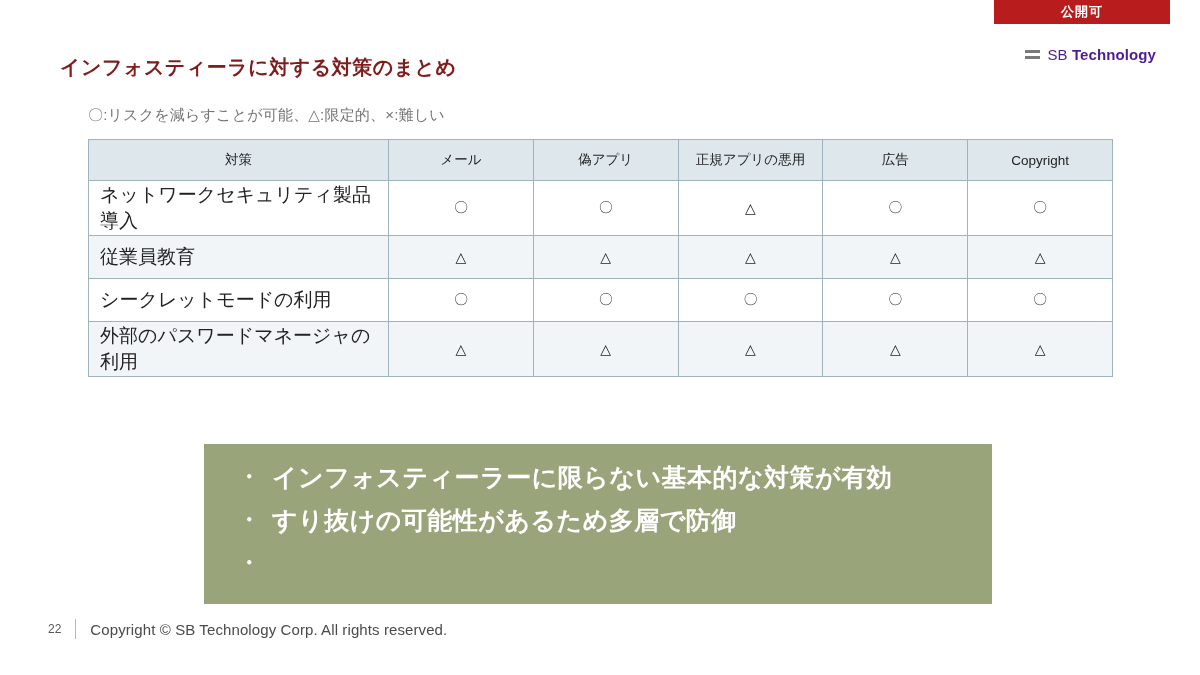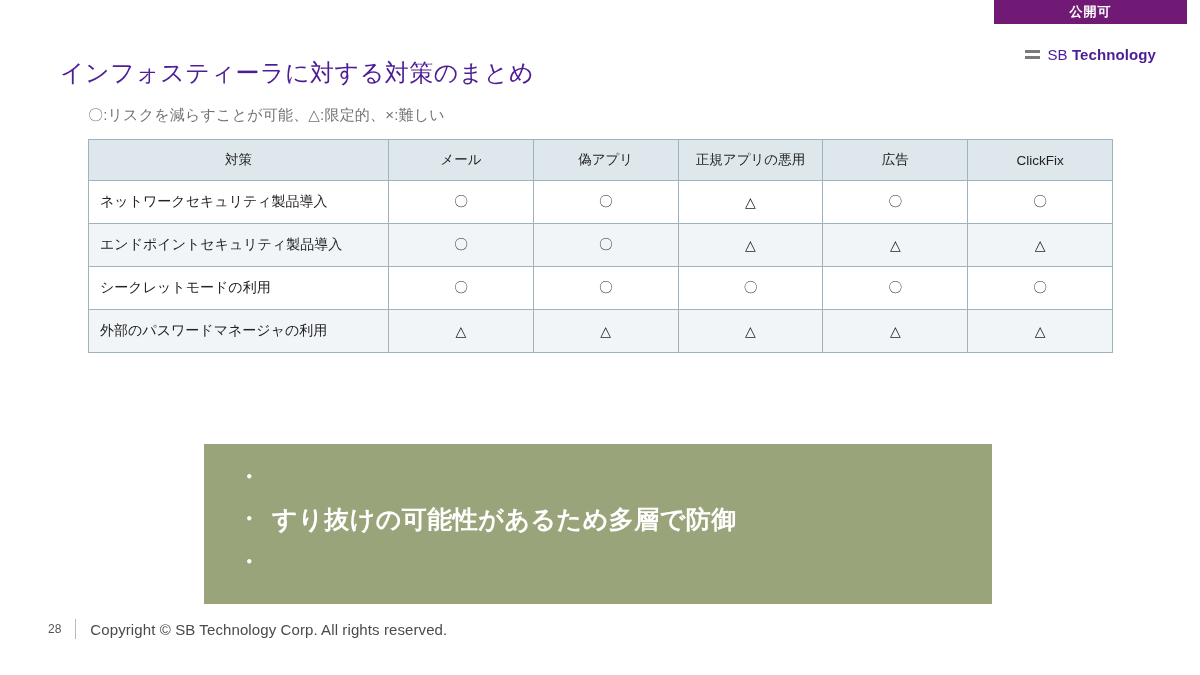--- a/index.html
+++ b/index.html
@@ -14,23 +14,23 @@
     color: #333333;
     position: relative;
     overflow: hidden;
   }
 
   
   .badge {
     position: absolute;
     top: 0;
     left: 994px;
-    width: 193px;
+    width: 176px;
     height: 24px;
-    background: #701a75;
+    background: #b91c1c;
     color: #ffffff;
     font-size: 13px;
     font-weight: bold;
     display: flex;
     align-items: center;
     justify-content: center;
     letter-spacing: 1px;
   }
 
   
@@ -63,23 +63,23 @@
     letter-spacing: 0.1px;
     font-weight: 400;
   }
   .logo-text b { font-weight: 700; }
 
   
   .page-title {
     position: absolute;
     top: 41px;
     left: 60px;
-    font-size: 24px;
-    font-weight: normal;
-    color: #4c1d95;
+    font-size: 20px;
+    font-weight: bold;
+    color: #7f1d1d;
     letter-spacing: 0.5px;
   }
 
   
   .legend {
     position: absolute;
     top: 106px;
     left: 88px;
     font-size: 15px;
     color: #737373;
@@ -95,21 +95,21 @@
   }
   table.matrix {
     border-collapse: collapse;
     width: 1024px;
     table-layout: fixed;
   }
   table.matrix th,
   table.matrix td {
     border: 1px solid #9fb3bf;
     height: 40px;
-    font-size: 14px;
+    font-size: 19px;
     font-weight: normal;
     color: #222222;
   }
   table.matrix thead th {
     background: #dde7ec;
     text-align: center;
     font-size: 13.5px;
     height: 38px;
   }
   table.matrix tbody td.rowhead {
@@ -219,36 +219,36 @@
         <col class="c-col">
         <col class="c-col">
     </colgroup>
     <thead>
       <tr>
         <th>対策</th>
         <th>メール</th>
         <th>偽アプリ</th>
         <th>正規アプリの悪用</th>
         <th>広告</th>
-        <th>ClickFix</th>
+        <th>Copyright</th>
       </tr>
     </thead>
     <tbody>
       <tr>
         <td class="rowhead">ネットワークセキュリティ製品導入</td>
         <td class="mark">〇</td>
         <td class="mark">〇</td>
         <td class="mark">△</td>
         <td class="mark">〇</td>
         <td class="mark">〇</td>
       </tr>
       <tr>
-        <td class="rowhead">エンドポイントセキュリティ製品導入</td>
-        <td class="mark">〇</td>
-        <td class="mark">〇</td>
+        <td class="rowhead">従業員教育</td>
+        <td class="mark">△</td>
+        <td class="mark">△</td>
         <td class="mark">△</td>
         <td class="mark">△</td>
         <td class="mark">△</td>
       </tr>
       <tr>
         <td class="rowhead">シークレットモードの利用</td>
         <td class="mark">〇</td>
         <td class="mark">〇</td>
         <td class="mark">〇</td>
         <td class="mark">〇</td>
@@ -263,28 +263,29 @@
         <td class="mark">△</td>
       </tr>
     </tbody>
   </table>
 </div>
 
 <div class="summary">
   <ul>
     <li>
       <span class="bullet">・</span>
+      <span>インフォスティーラーに限らない基本的な対策が有効</span>
     </li>
     <li>
       <span class="bullet">・</span>
       <span>すり抜けの可能性があるため多層で防御</span>
     </li>
     <li>
       <span class="bullet">・</span>
     </li>
   </ul>
 </div>
 
 <div class="footer">
-  <span class="page-number">28</span>
+  <span class="page-number">22</span>
   <span class="footer-rule"></span>
   <span class="copyright">Copyright © SB Technology Corp. All rights reserved.</span>
 </div>
 
 </body></html>

